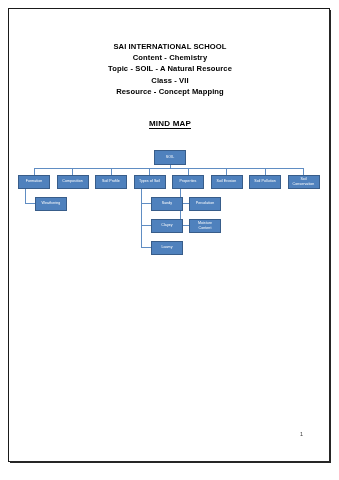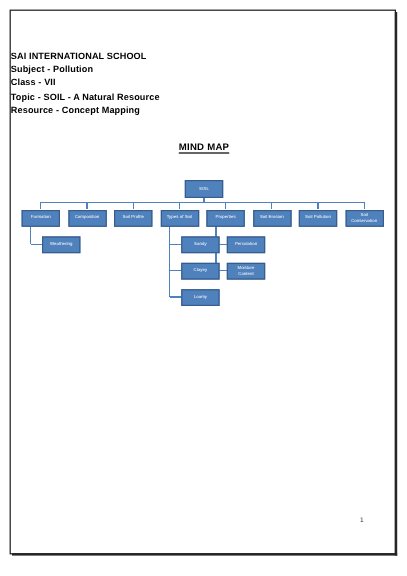--- a/index.html
+++ b/index.html
@@ -37,21 +37,21 @@
     border-bottom: 2px solid #262626;
     pointer-events: none;
   }
 
   
   .heading-block {
     position: absolute;
     left: 0;
     top: 32px;
     width: 322px;
-    text-align: left;
+    text-align: center;
   }
   .heading-line {
     font-size: 7.6px;
     font-weight: bold;
     color: #000000;
     line-height: 11.2px;
     letter-spacing: 0.1px;
     white-space: nowrap;
   }
 
@@ -113,23 +113,23 @@
     color: #333333;
   }
 </style>
 </head>
 <body>
 
 <div class="page-sheet">
 
   <div class="heading-block">
     <div class="heading-line">SAI INTERNATIONAL SCHOOL</div>
-    <div class="heading-line">Subject - Pollution</div>
+    <div class="heading-line">Content - Chemistry</div>
+    <div class="heading-line">Topic - SOIL - A Natural Resource</div>
     <div class="heading-line">Class - VII</div>
-    <div class="heading-line">Topic - SOIL - A Natural Resource</div>
     <div class="heading-line">Resource - Concept Mapping</div>
   </div>
 
   <div class="mindmap-title-wrap">
     <span class="mindmap-title">MIND MAP</span>
   </div>
 
   <div class="diagram">
 
     <svg width="322" height="454">

